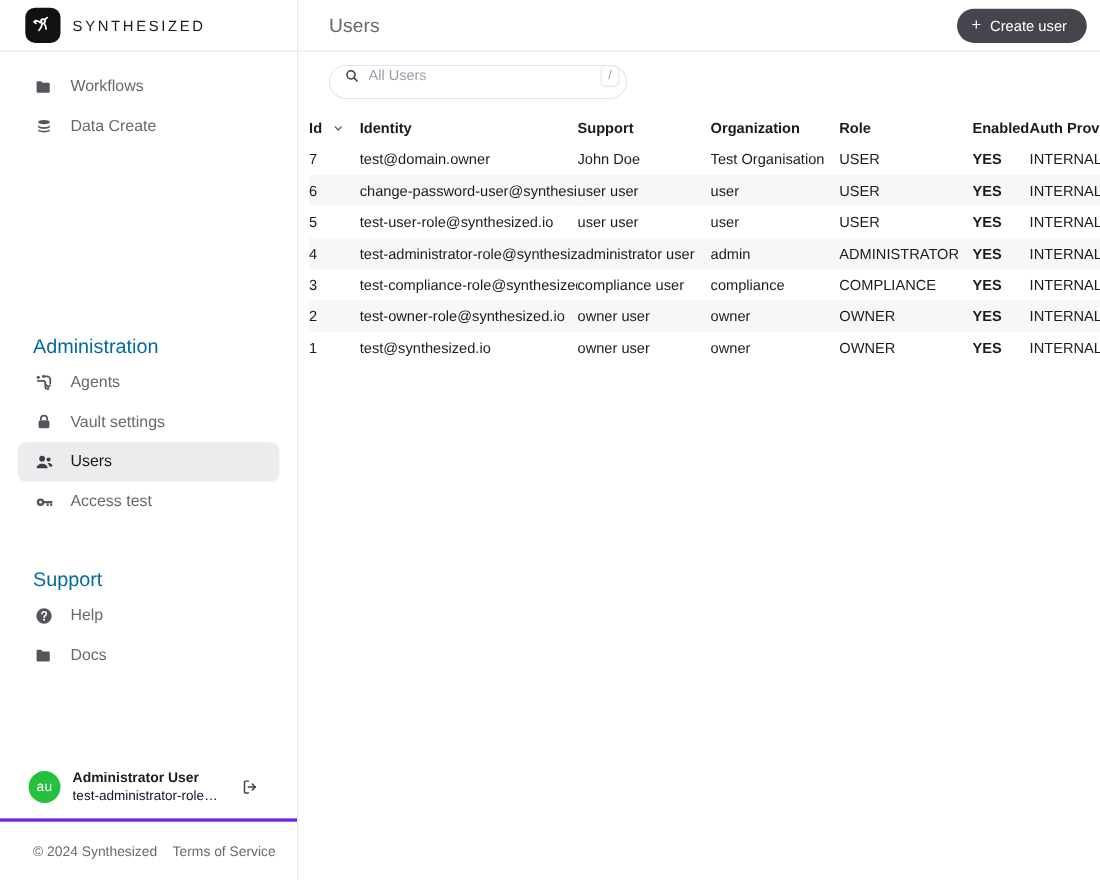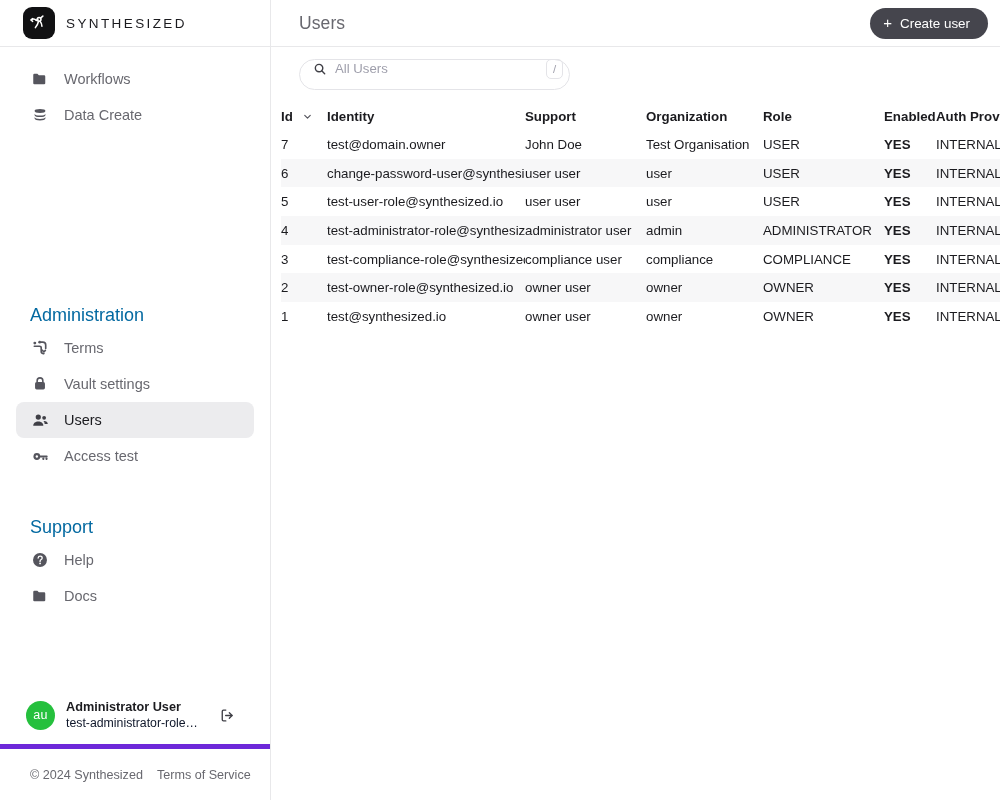--- a/index.html
+++ b/index.html
@@ -162,21 +162,21 @@
     display: flex;
     align-items: center;
     justify-content: center;
     color: #3f3f46;
     cursor: pointer;
     margin-right: 10px;
   }
 
   .sidebar-footer {
     flex: 0 0 56px;
-    border-top: 5px solid #6d28d9;
+    border-top: 3px solid #6d28d9;
     display: flex;
     align-items: center;
     padding-left: 30px;
     gap: 14px;
   }
   .footer-link {
     font-size: 12.6px;
     color: #68686f;
     white-space: nowrap;
   }
@@ -389,21 +389,21 @@
         <span class="ico">
           <svg width="18" height="18" viewBox="0 0 24 24" fill="currentColor">
             <circle cx="5.1" cy="5.4" r="1.9"></circle>
             <path d="M13.6 4.2h2.1a3.9 3.9 0 0 1 3.9 3.9v4.5" stroke="currentColor" stroke-width="2.2" fill="none" stroke-linecap="round"></path>
             <path d="M16.0 10.4l3.6 3.4 3.0-3.0" stroke="currentColor" stroke-width="0" fill="none"></path>
             <path d="M4.4 9.6h7.0a2.2 2.2 0 0 1 2.2 2.2v5.0a2.6 2.6 0 0 0 2.6 2.6h1.0" stroke="currentColor" stroke-width="2.2" fill="none" stroke-linecap="round"></path>
             <circle cx="11.6" cy="4.2" r="1.9"></circle>
             <path d="M17.0 11.4l2.6 2.6 2.0-2.0" stroke="currentColor" stroke-width="2.1" fill="none" stroke-linecap="round" stroke-linejoin="round" transform="translate(-2.4,3.2)"></path>
           </svg>
         </span>
-        <span>Terms</span>
+        <span>Agents</span>
       </div>
 
       <div class="nav-item">
         <span class="ico">
           <svg width="18" height="18" viewBox="0 0 24 24" fill="currentColor">
             <path d="M8.2 9.4V7.6a3.8 3.8 0 0 1 7.6 0v1.8" stroke="currentColor" stroke-width="2.1" fill="none"></path>
             <rect x="5.4" y="9.4" width="13.2" height="9.8" rx="2.1"></rect>
           </svg>
         </span>
         <span>Vault settings</span>

